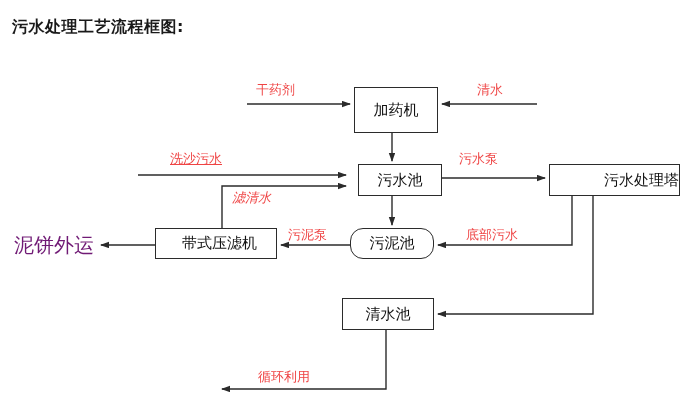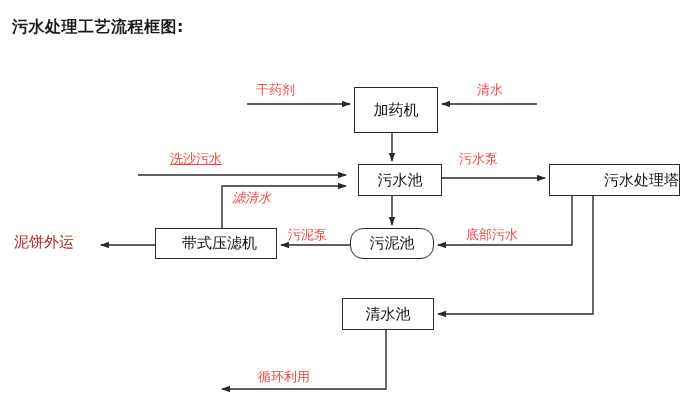--- a/index.html
+++ b/index.html
@@ -46,24 +46,24 @@
   .edge-label {
     position: absolute;
     font-size: 13px;
     line-height: 1;
     white-space: nowrap;
     color: #ef4444;
     background: transparent;
   }
   .terminal-label {
     position: absolute;
-    font-size: 15px;
+    font-size: 20px;
     line-height: 1;
     white-space: nowrap;
-    color: #b91c1c;
+    color: #701a75;
   }
 </style>
 </head>
 <body>
 
 <svg id="canvas" viewBox="0 0 700 420" xmlns="http://www.w3.org/2000/svg">
   <defs>
     <marker id="arrow" markerWidth="9" markerHeight="9" refX="8" refY="3.2" orient="auto" markerUnits="userSpaceOnUse">
       <path d="M0,0 L9,3.2 L0,6.4 z" fill="#2b2b2b"></path>
     </marker>

